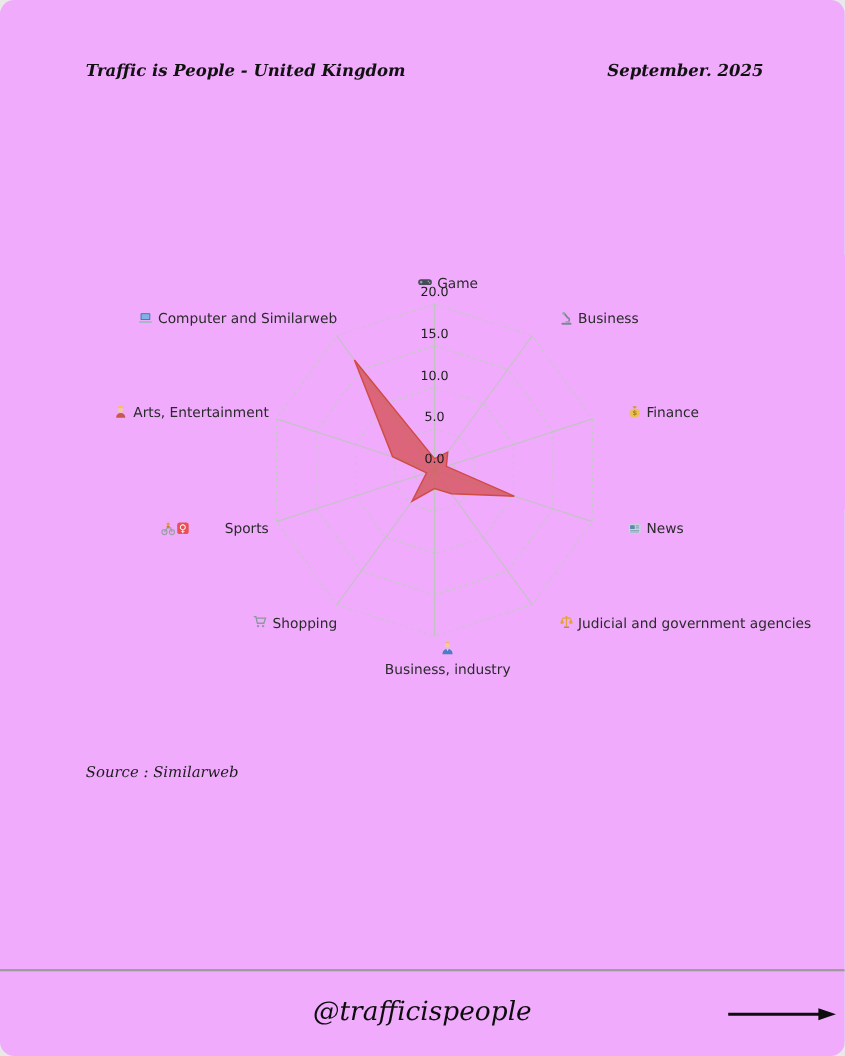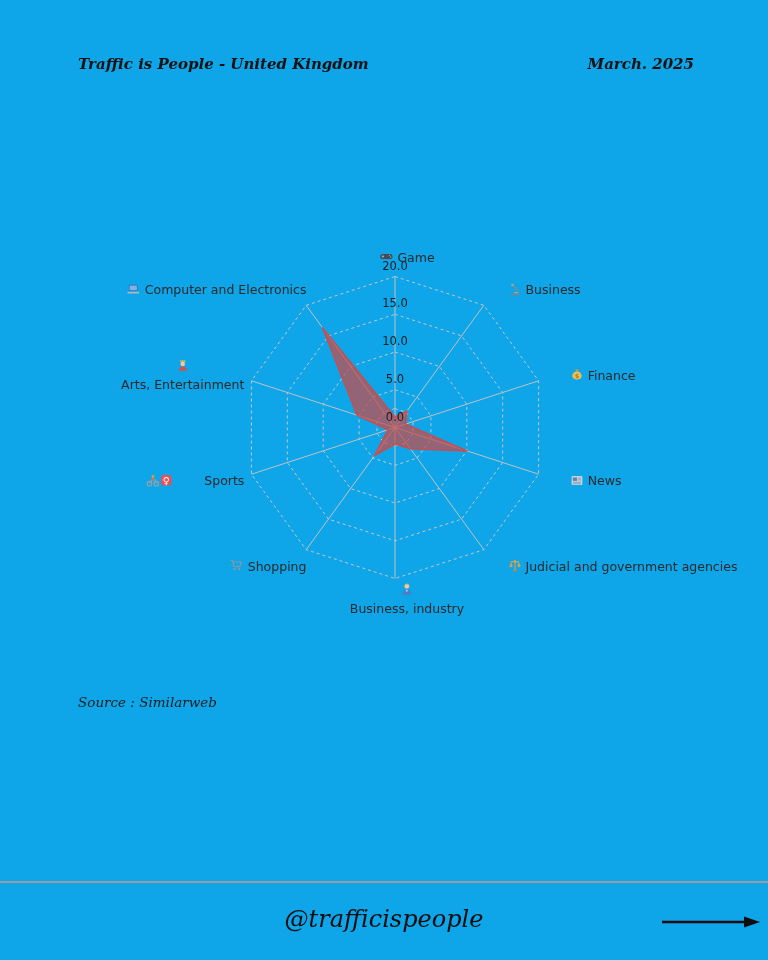--- a/index.html
+++ b/index.html
@@ -1,17 +1,17 @@
 <!DOCTYPE html>
 <html><head>
 <meta charset="utf-8">
 <style>
   html,body{margin:0;padding:0;background:#e9e9e9;}
-  .page{position:relative;width:768px;height:960px;margin:0 auto;background:#0ea5e9;overflow:hidden;
-        font-family:"DejaVu Sans","Liberation Sans",sans-serif;}
+  .page{position:relative;width:768px;height:960px;margin:0 auto;background:#f0abfc;overflow:hidden;
+        font-family:"DejaVu Sans","Liberation Sans",sans-serif;border-radius:13px;}
   .hdr-left{position:absolute;left:78px;top:55px;font:bold italic 15px "DejaVu Serif","Liberation Serif",serif;color:#111;}
   .hdr-right{position:absolute;right:74px;top:55px;font:bold italic 15px "DejaVu Serif","Liberation Serif",serif;color:#111;}
   .page-title{position:absolute;left:74px;top:84px;font:bold italic 54px "DejaVu Serif","Liberation Serif",serif;
               color:#0a0a0a;letter-spacing:-1px;white-space:nowrap;}
   #radar-svg{position:absolute;left:0;top:0;}
   .ring{fill:none;stroke:#c6c6c6;stroke-width:1;stroke-dasharray:3 3;}
   .spoke{stroke:#c2c2c2;stroke-width:1;}
   .tick-label{font:11.5px "DejaVu Sans","Liberation Sans",sans-serif;fill:#1c1c1c;text-anchor:middle;}
   #cat-labels{position:absolute;left:12px;top:0;width:768px;height:959px;pointer-events:none;text-align:center;}
   .cat-label{position:absolute;display:flex;align-items:center;gap:4px;white-space:nowrap;
@@ -99,21 +99,21 @@
       <rect x="2.6" y="2.3" width="8.8" height="6.2" rx=".8" fill="#3e6ea8"></rect>
       <rect x="3.4" y="3.1" width="7.2" height="4.6" fill="#7fb3e8"></rect>
       <rect x="1.1" y="9.3" width="11.8" height="1.8" rx=".9" fill="#aab8c4"></rect>
     </symbol>
   </defs>
 </svg>
 
 <div class="page">
 
   <div class="hdr-left">Traffic is People - United Kingdom</div>
-  <div class="hdr-right">March. 2025</div>
+  <div class="hdr-right">September. 2025</div>
 
   <svg id="radar-svg" width="768" height="960">
     <g id="g-grid">
         <polygon points="395.0,408.6 406.1,412.2 413.0,421.7 413.0,433.3 406.1,442.8 395.0,446.4 383.9,442.8 377.0,433.3 377.0,421.7 383.9,412.2" class="ring"></polygon>
         <polygon points="395.0,389.8 417.2,397.0 430.9,415.8 430.9,439.2 417.2,458.0 395.0,465.3 372.8,458.0 359.1,439.2 359.1,415.8 372.8,397.0" class="ring"></polygon>
         <polygon points="395.0,352.0 439.4,366.4 466.8,404.2 466.8,450.8 439.4,488.6 395.0,503.0 350.6,488.6 323.2,450.8 323.2,404.2 350.6,366.4" class="ring"></polygon>
         <polygon points="395.0,314.3 461.6,335.9 502.7,392.5 502.7,462.5 461.6,519.1 395.0,540.8 328.4,519.1 287.3,462.5 287.3,392.5 328.4,335.9" class="ring"></polygon>
         <polygon points="395.0,276.5 483.8,305.3 538.6,380.8 538.6,474.2 483.8,549.7 395.0,578.5 306.2,549.7 251.4,474.2 251.4,380.8 306.2,305.3" class="ring"></polygon>
         <line x1="395" y1="427.5" x2="395.0" y2="276.5" class="spoke"></line>
         <line x1="395" y1="427.5" x2="483.8" y2="305.3" class="spoke"></line>
@@ -179,31 +179,31 @@
           <use href="#sym-shopping-cart-icon"></use>
         </svg>
         <span>Shopping</span>
       </div>
       <div class="cat-label" style="left: 232.369px; top: 480.342px; transform: translate(-100%, -50%); gap: 32px;">
         <svg class="cat-icon wide">
           <use href="#sym-cyclist-female-icon"></use>
         </svg>
         <span>Sports</span>
       </div>
-      <div class="cat-label" style="left: 232.369px; top: 374.658px; transform: translate(-100%, -50%); flex-direction: column;">
+      <div class="cat-label" style="left: 232.369px; top: 374.658px; transform: translate(-100%, -50%);">
         <svg class="cat-icon">
           <use href="#sym-performer-icon"></use>
         </svg>
         <span>Arts, Entertainment</span>
       </div>
       <div class="cat-label" style="left: 294.489px; top: 289.158px; transform: translate(-100%, -50%);">
         <svg class="cat-icon">
           <use href="#sym-laptop-icon"></use>
         </svg>
-        <span>Computer and Electronics</span>
+        <span>Computer and Similarweb</span>
       </div>
     </div>
 
   <div class="source-note">Source : Similarweb</div>
 
   <div class="footer-line"></div>
   <div class="footer-handle">@trafficispeople</div>
   <svg class="footer-arrow" viewBox="0 0 102 18">
     <line x1="2" y1="9" x2="86" y2="9" stroke="#0d0d0d" stroke-width="2.6"></line>
     <path d="M84 3.6 L100 9 L84 14.4 Z" fill="#0d0d0d"></path>

